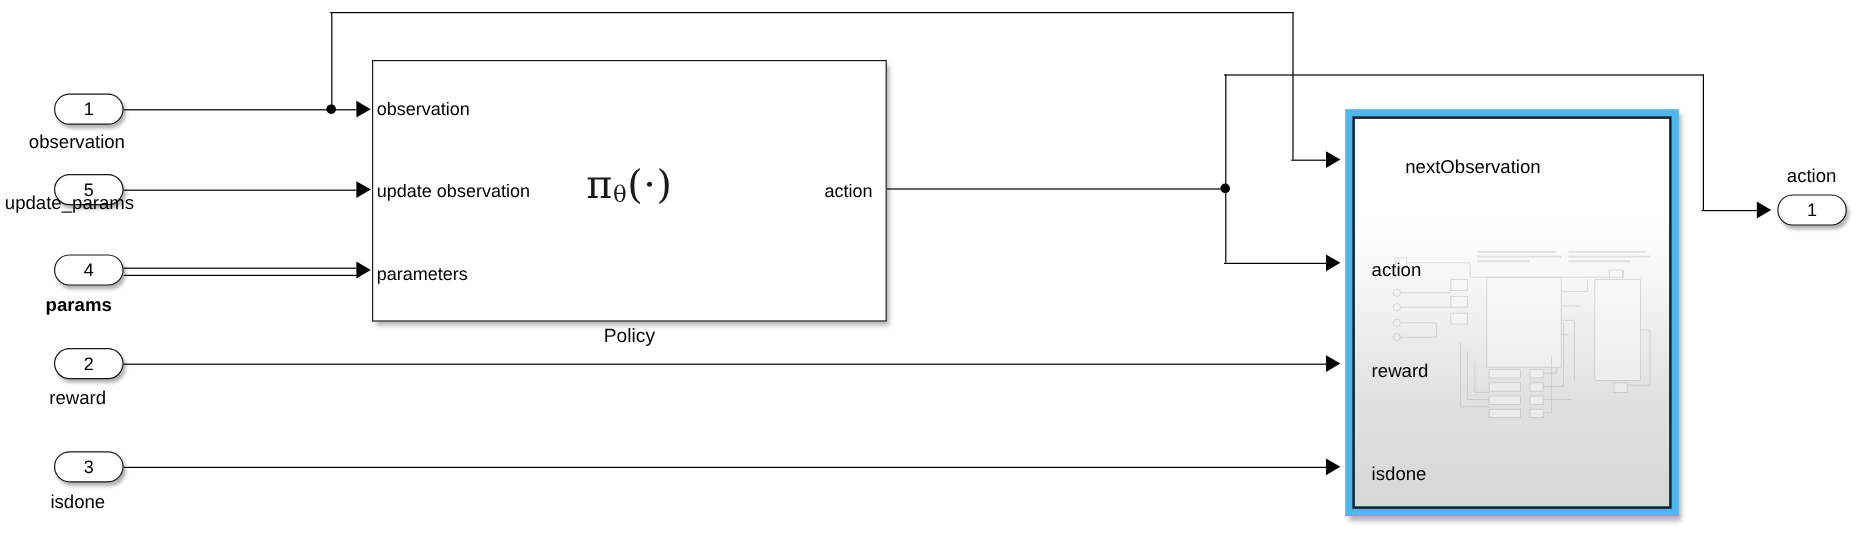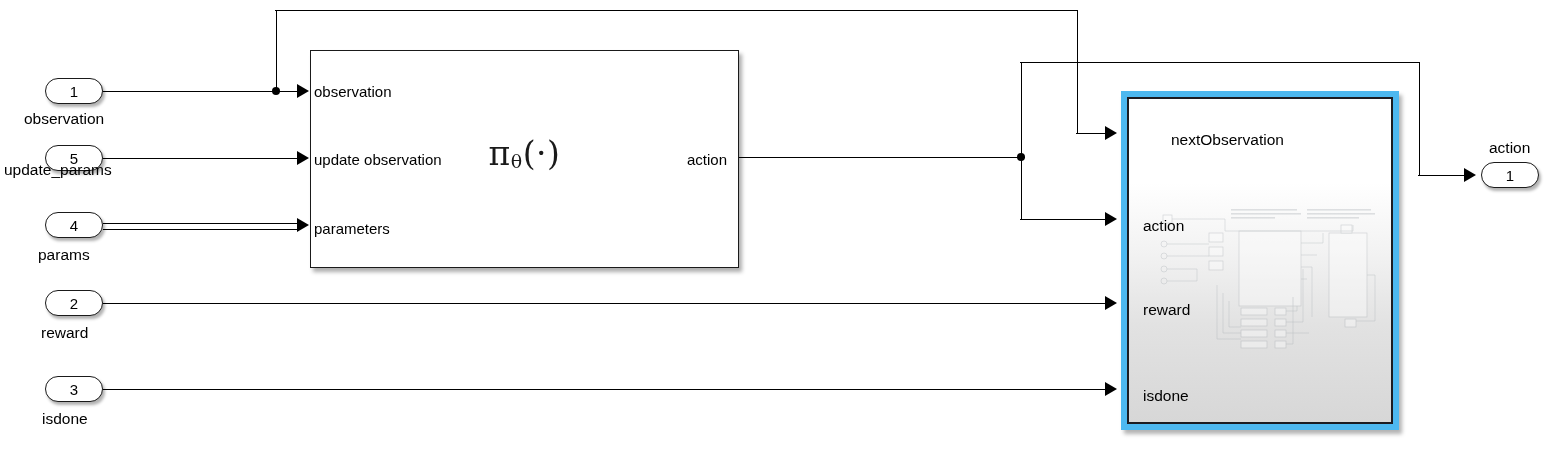--- a/index.html
+++ b/index.html
@@ -212,21 +212,21 @@
   <div class="port-label" style="left:24px; top:110px;">observation</div>
 
   <div class="port-block" style="left:45px; top:145px;">
     <span>5</span>
   </div>
   <div class="port-label" style="left:4px; top:161px;">update_params</div>
 
   <div class="port-block" style="left:45px; top:212px;">
     <span>4</span>
   </div>
-  <div class="port-label" style="left:38px; top:246px;">params</div>
+  <div class="port-label" style="left:38px; top:246px;font-weight:bold;">params</div>
 
   <div class="port-block" style="left:45px; top:290px;">
     <span>2</span>
   </div>
   <div class="port-label" style="left:41px; top:324px;">reward</div>
 
   <div class="port-block" style="left:45px; top:376px;">
     <span>3</span>
   </div>
   <div class="port-label" style="left:42px; top:410px;">isdone</div>
@@ -239,20 +239,21 @@
   <div class="policy-block"></div>
   <div class="blk-port-label" style="left:314px; top:83px;">observation</div>
   <div class="blk-port-label" style="left:314px; top:151px;">update observation</div>
   <div class="blk-port-label" style="left:314px; top:220px;">parameters</div>
   <div class="blk-port-label" style="left:687px; top:151px;">action</div>
 
   <div class="policy-math">
     <span>π</span><sub>θ</sub><span>(·)</span>
   </div>
 
+  <div class="policy-name">Policy</div>
 
   <div class="ew-outer">
     <div class="ew-inner">
 
       <div class="preview">
         <svg width="228" height="145" viewBox="0 0 228 145" xmlns="http://www.w3.org/2000/svg">
           <g stroke="#9aa0a6" stroke-width="0.7" fill="none">
 
             <rect x="6" y="6" width="9" height="8" fill="#fdfdfd"></rect>
             <circle cx="7" cy="35" r="3"></circle>

